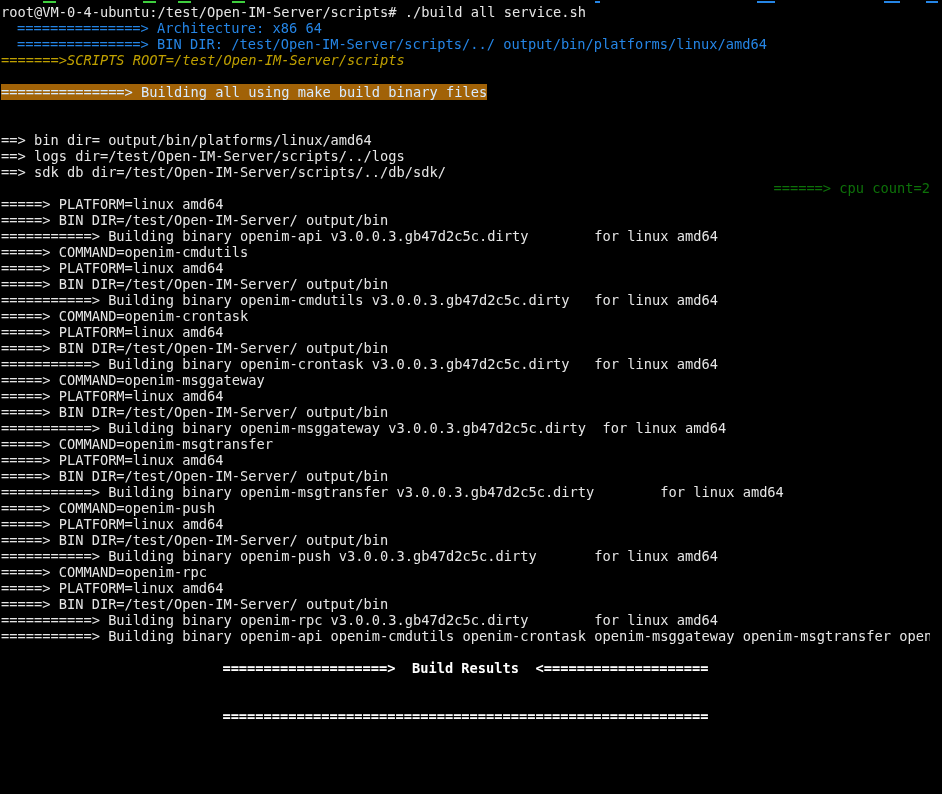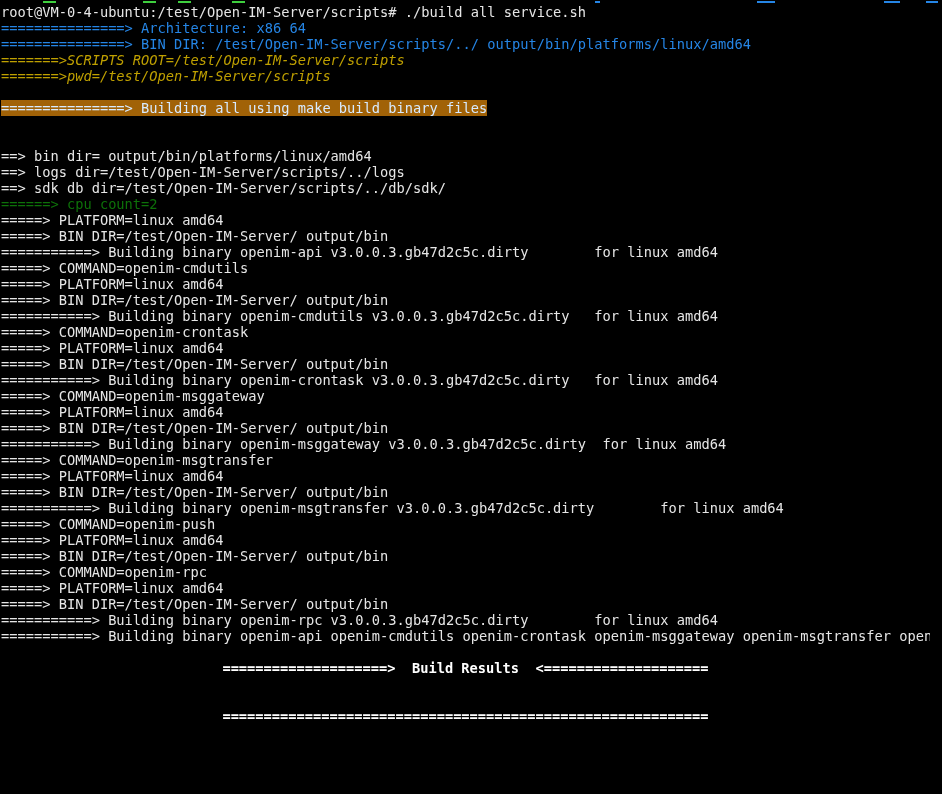--- a/index.html
+++ b/index.html
@@ -10,23 +10,23 @@
     overflow:hidden;
     font-family:"DejaVu Sans Mono",monospace;
     font-size:13.7px;
     line-height:16px;
     padding:4px 12px 0 1px;
     box-sizing:border-box;
   }
   .ln{height:16px;white-space:pre;overflow:hidden;}
   .c-fg{color:#e6e6e6;}
   .c-bold{color:#ffffff;font-weight:bold;text-align:center;}
-  .c-blue{color:#2585e5;}
+  .c-blue{color:#2585e5;margin-left:16px;}
   .c-yellow{color:#bfa000;font-style:italic;}
-  .c-dgreen{color:#0d7109;}
+  .c-dgreen{color:#0d7109;text-align:right;}
   .c-green{color:#249a24;}
   .c-sel{color:#d8ebff;background:#a16207;}
   .sliver{position:absolute;top:0;left:0;width:942px;height:4px;overflow:hidden;}
   .frag{position:absolute;top:1px;height:2px;}
   .frag-g{background:#3ecf3e;}
   .frag-b{background:#2585e5;}
 </style>
 </head>
 <body>
 
@@ -40,21 +40,20 @@
     <div class="frag frag-b" style="left:595px;width:5px;"></div>
     <div class="frag frag-b" style="left:757px;width:18px;"></div>
     <div class="frag frag-b" style="left:884px;width:16px;"></div>
     <div class="frag frag-b" style="left:926px;width:12px;"></div>
   </div>
 
   <div class="ln c-fg">root@VM-0-4-ubuntu:/test/Open-IM-Server/scripts# ./build_all_service.sh</div>
   <div class="ln c-blue">===============&gt; Architecture: x86_64</div>
   <div class="ln c-blue">===============&gt; BIN_DIR: /test/Open-IM-Server/scripts/../_output/bin/platforms/linux/amd64</div>
   <div class="ln c-yellow">=======&gt;SCRIPTS_ROOT=/test/Open-IM-Server/scripts</div>
-  <div class="ln c-yellow">=======&gt;pwd=/test/Open-IM-Server/scripts</div>
   <div class="ln"></div>
   <div class="ln"><span class="c-sel">===============&gt; Building all using make build binary files</span></div>
   <div class="ln"></div>
   <div class="ln c-fg">___________________________________________________________</div>
   <div class="ln c-fg">==&gt; bin_dir=_output/bin/platforms/linux/amd64</div>
   <div class="ln c-fg">==&gt; logs_dir=/test/Open-IM-Server/scripts/../logs</div>
   <div class="ln c-fg">==&gt; sdk_db_dir=/test/Open-IM-Server/scripts/../db/sdk/</div>
   <div class="ln c-dgreen">======&gt; cpu_count=2</div>
 
   <div class="ln c-fg">=====&gt; PLATFORM=linux_amd64</div>
@@ -77,20 +76,21 @@
   <div class="ln c-fg">===========&gt; Building binary openim-msggateway v3.0.0.3.gb47d2c5c.dirty  for linux_amd64</div>
 
   <div class="ln c-fg">=====&gt; COMMAND=openim-msgtransfer</div>
   <div class="ln c-fg">=====&gt; PLATFORM=linux_amd64</div>
   <div class="ln c-fg">=====&gt; BIN_DIR=/test/Open-IM-Server/_output/bin</div>
   <div class="ln c-fg">===========&gt; Building binary openim-msgtransfer v3.0.0.3.gb47d2c5c.dirty        for linux_amd64</div>
 
   <div class="ln c-fg">=====&gt; COMMAND=openim-push</div>
   <div class="ln c-fg">=====&gt; PLATFORM=linux_amd64</div>
   <div class="ln c-fg">=====&gt; BIN_DIR=/test/Open-IM-Server/_output/bin</div>
+  <div class="ln c-fg">===========&gt; Building binary openim-push v3.0.0.3.gb47d2c5c.dirty       for linux_amd64</div>
 
   <div class="ln c-fg">=====&gt; COMMAND=openim-rpc</div>
   <div class="ln c-fg">=====&gt; PLATFORM=linux_amd64</div>
   <div class="ln c-fg">=====&gt; BIN_DIR=/test/Open-IM-Server/_output/bin</div>
   <div class="ln c-fg">===========&gt; Building binary openim-rpc v3.0.0.3.gb47d2c5c.dirty        for linux_amd64</div>
 
   <div class="ln c-fg">===========&gt; Building binary openim-api openim-cmdutils openim-crontask openim-msggateway openim-msgtransfer openim-push openim-rpc</div>
   <div class="ln"></div>
   <div class="ln c-bold">====================&gt;  Build Results  &lt;====================</div>
   <div class="ln"></div>

